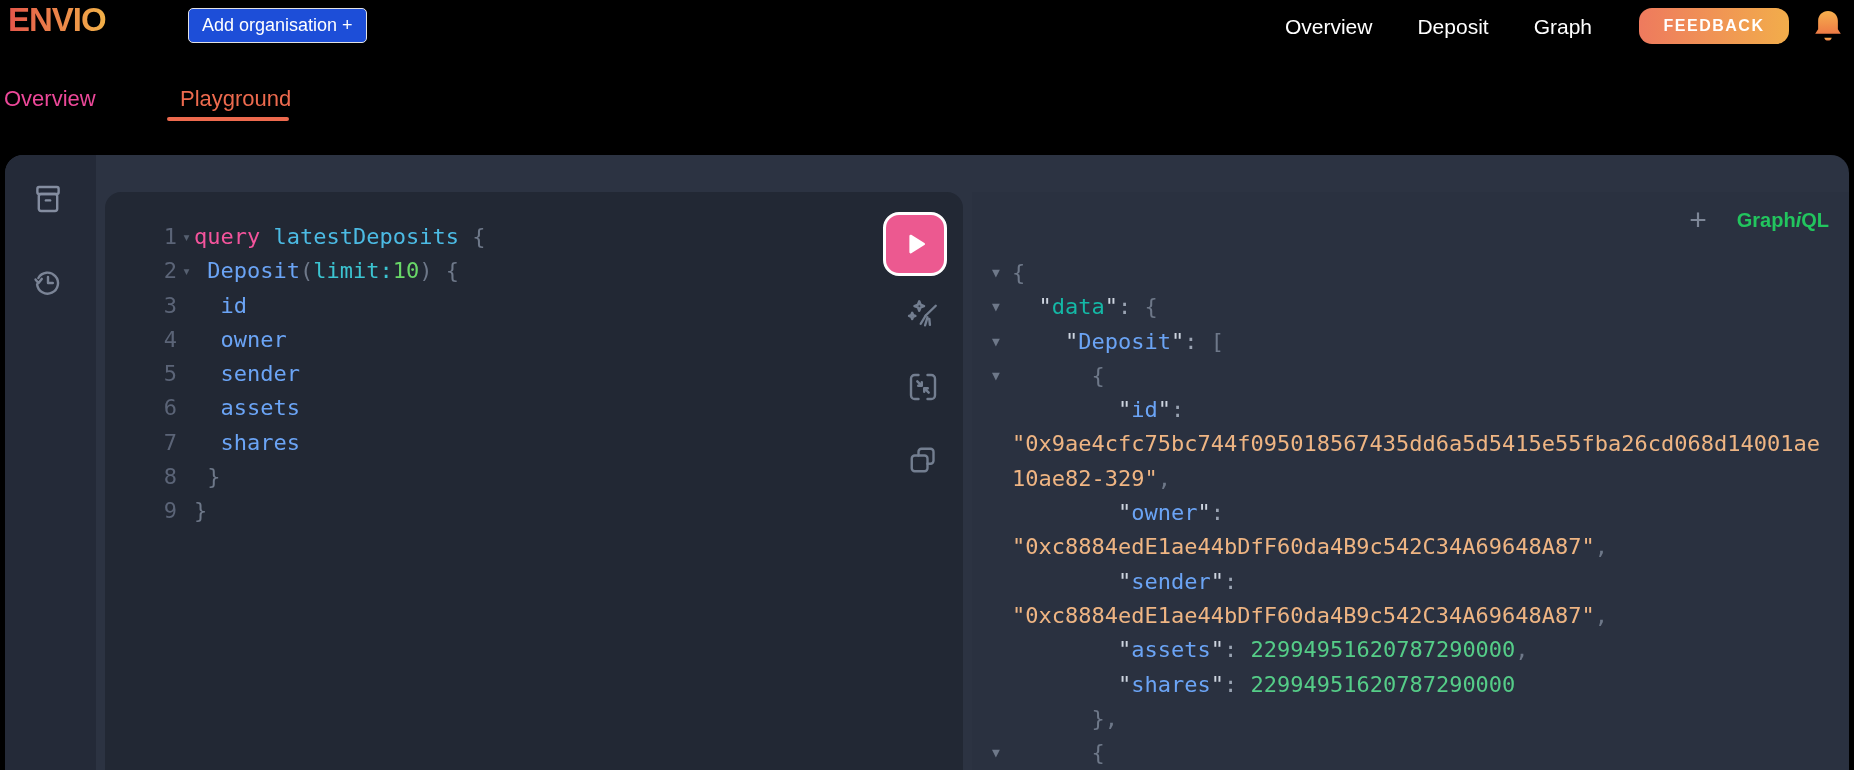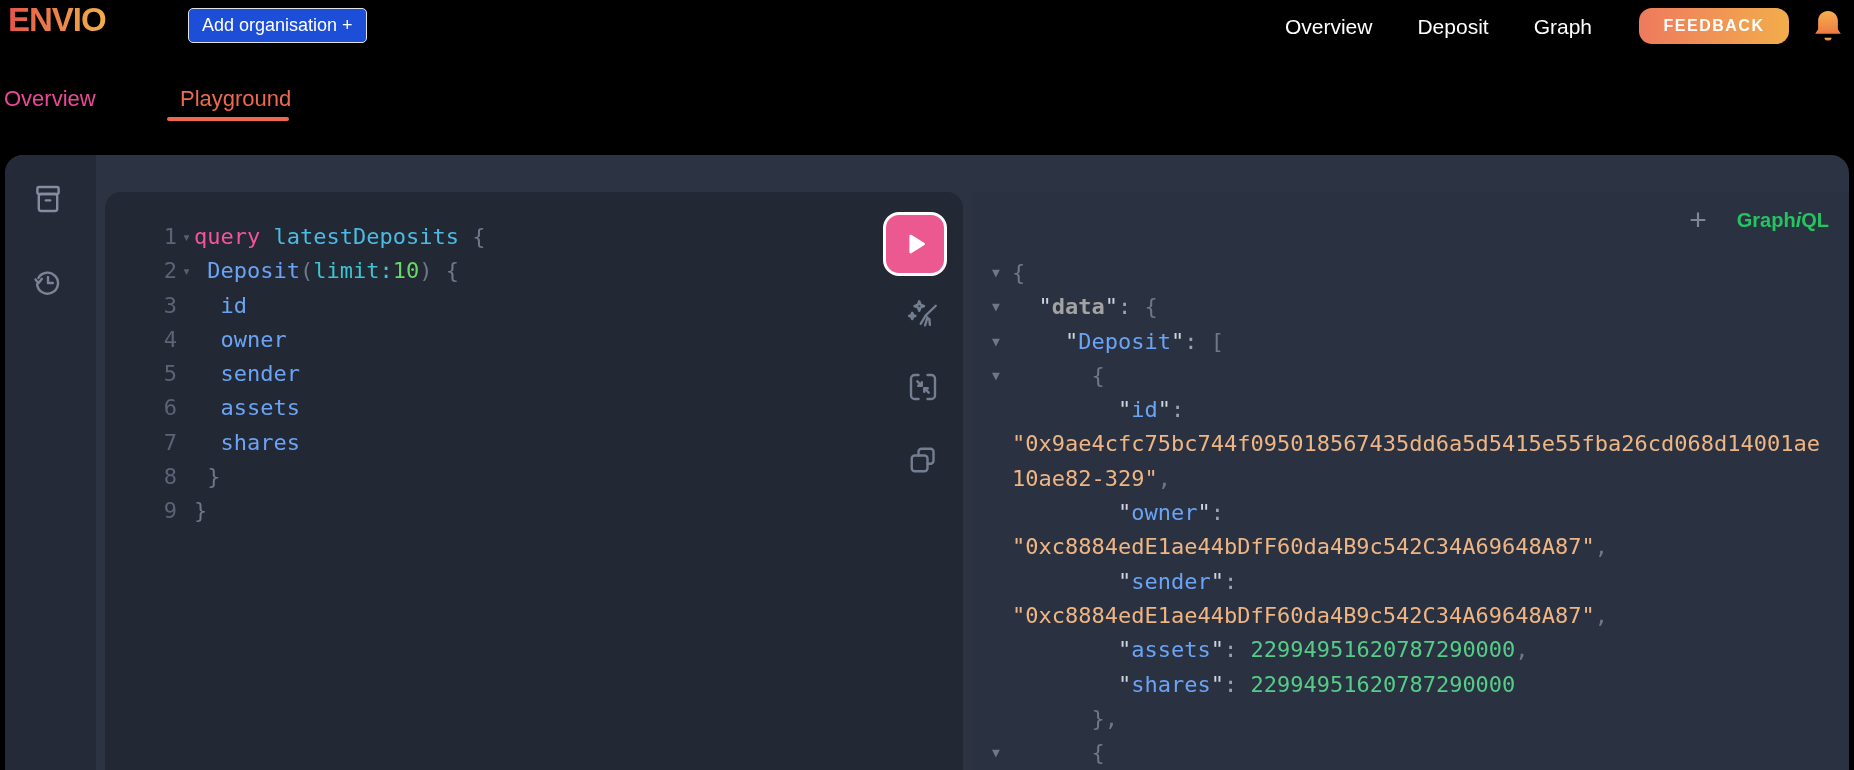--- a/index.html
+++ b/index.html
@@ -74,21 +74,21 @@
   .rs-fold { width:20px; margin-left:20px; font-size:13px; color:#6e7889; }
   
   .t-pl  { color:#8b94a5; }
   .t-kw  { color:#f4549c; }
   .t-op  { color:#4cbbe4; }
   .t-fld { color:#6ba4f5; }
   .t-arg { color:#3cc4d1; }
   .t-num { color:#69d868; }
   .t-pu  { color:#6e7889; }
   .t-q   { color:#ced5e0; }
-  .t-keyc{ color:#a3a3a3;font-weight:bold; }
+  .t-keyc{ color:#14b8a6; }
   .t-key { color:#6ba4f5; }
   .t-co  { color:#9aa3b2; }
   .t-str { color:#efb583; }
   .t-gnum{ color:#55cd88; }
 </style>
 </head>
 <body>
 
 <div class="page">
 

